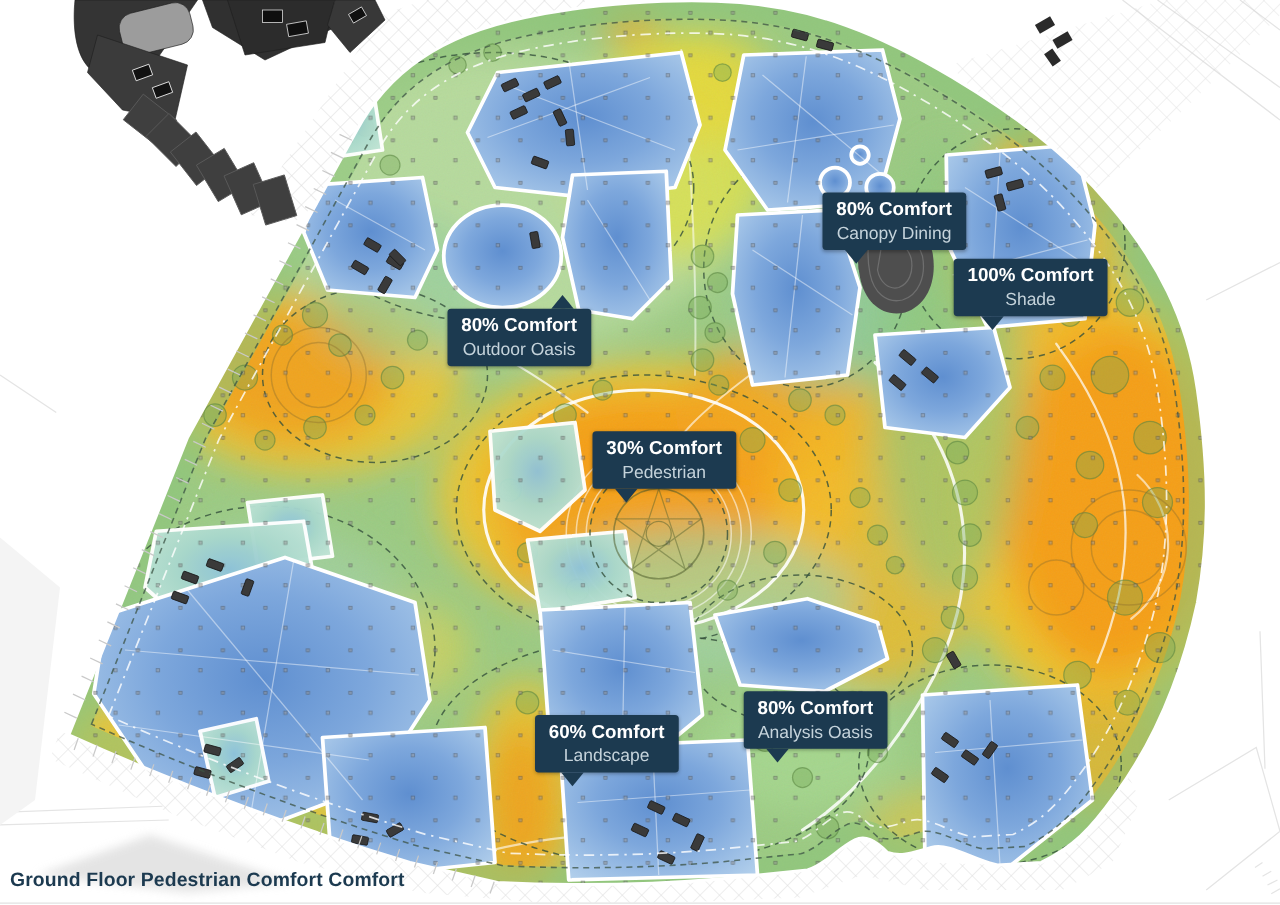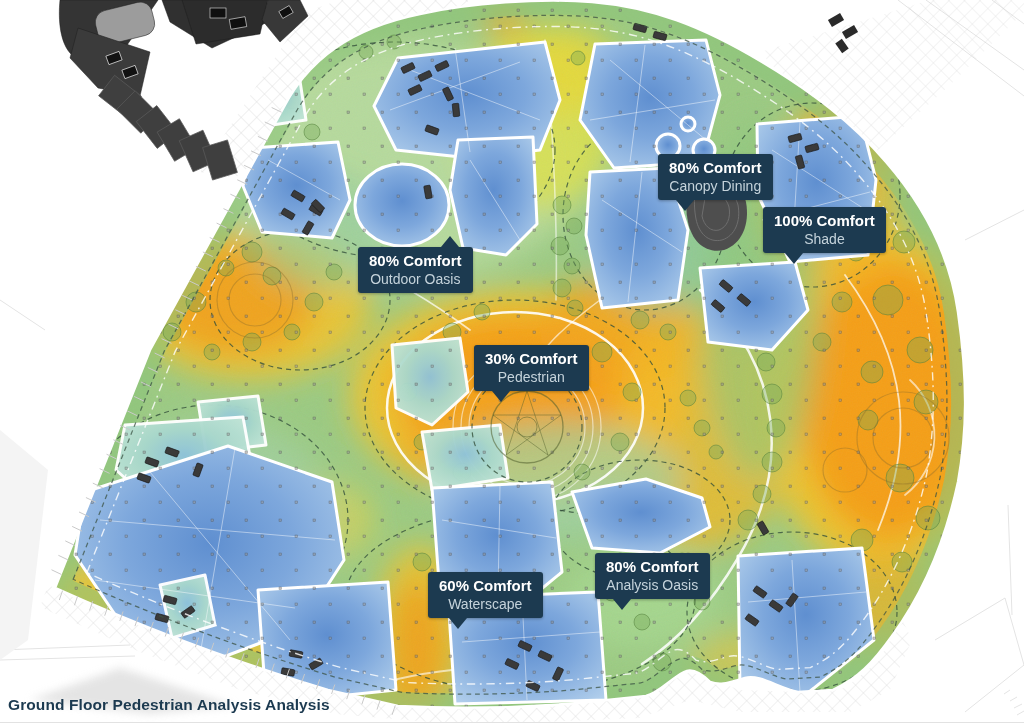--- a/index.html
+++ b/index.html
@@ -434,21 +434,21 @@
         <line x1="304.57077865563997" y1="674.0838337971628" x2="301.31077865564" y2="683.5338337971629" stroke="#c9c9c9" stroke-width="1"></line>
         <line x1="319.6962803923454" y1="679.3010358454757" x2="316.4362803923454" y2="688.7510358454757" stroke="#c9c9c9" stroke-width="1"></line>
         <line x1="334.82178212905086" y1="684.5182378937885" x2="331.56178212905087" y2="693.9682378937886" stroke="#c9c9c9" stroke-width="1"></line>
         <line x1="349.94728386575633" y1="689.7354399421015" x2="346.68728386575634" y2="699.1854399421015" stroke="#c9c9c9" stroke-width="1"></line>
         <line x1="365.07278560246175" y1="694.9526419904143" x2="361.81278560246176" y2="704.4026419904144" stroke="#c9c9c9" stroke-width="1"></line>
         <line x1="380.1982873391672" y1="700.1698440387272" x2="376.93828733916723" y2="709.6198440387273" stroke="#c9c9c9" stroke-width="1"></line>
         <line x1="395.3237890758727" y1="705.3870460870402" x2="392.0637890758727" y2="714.8370460870402" stroke="#c9c9c9" stroke-width="1"></line>
       </g>
 </svg>
 
-<div id="map-title">Ground Floor Pedestrian Analysis Analysis</div>
+<div id="map-title">Ground Floor Pedestrian Comfort Comfort</div>
 <div class="callout" style="display: block; left: 658px; top: 154px;">
   <div class="callout-box">
     <div class="callout-value">80% Comfort</div>
     <div class="callout-label">Canopy Dining</div>
   </div>
   <div class="callout-pointer pointer-bottom" style="left: 24%;"></div>
 </div>
     <div class="callout" style="display: block; left: 763px; top: 207px;">
   <div class="callout-box">
     <div class="callout-value">100% Comfort</div>
@@ -466,21 +466,21 @@
     <div class="callout" style="display: block; left: 474px; top: 345px; border-radius: 20px;">
   <div class="callout-box">
     <div class="callout-value">30% Comfort</div>
     <div class="callout-label">Pedestrian</div>
   </div>
   <div class="callout-pointer pointer-bottom" style="left: 24%;"></div>
 </div>
     <div class="callout" style="display: block; left: 428px; top: 572px;">
   <div class="callout-box">
     <div class="callout-value">60% Comfort</div>
-    <div class="callout-label">Waterscape</div>
+    <div class="callout-label">Landscape</div>
   </div>
   <div class="callout-pointer pointer-bottom" style="left: 26%;"></div>
 </div>
     <div class="callout" style="display: block; left: 595px; top: 553px;">
   <div class="callout-box">
     <div class="callout-value">80% Comfort</div>
     <div class="callout-label">Analysis Oasis</div>
   </div>
   <div class="callout-pointer pointer-bottom" style="left: 24%;"></div>
 </div>

